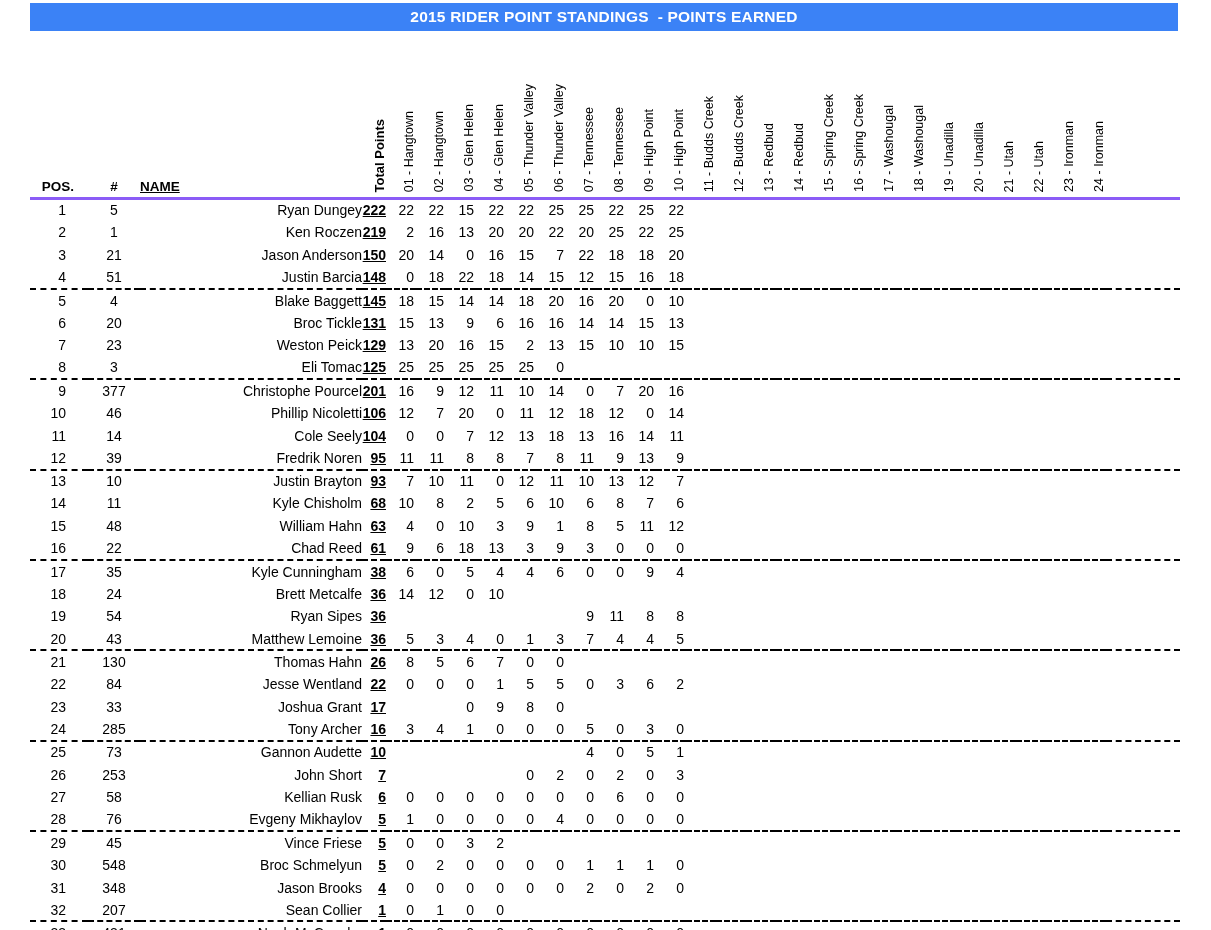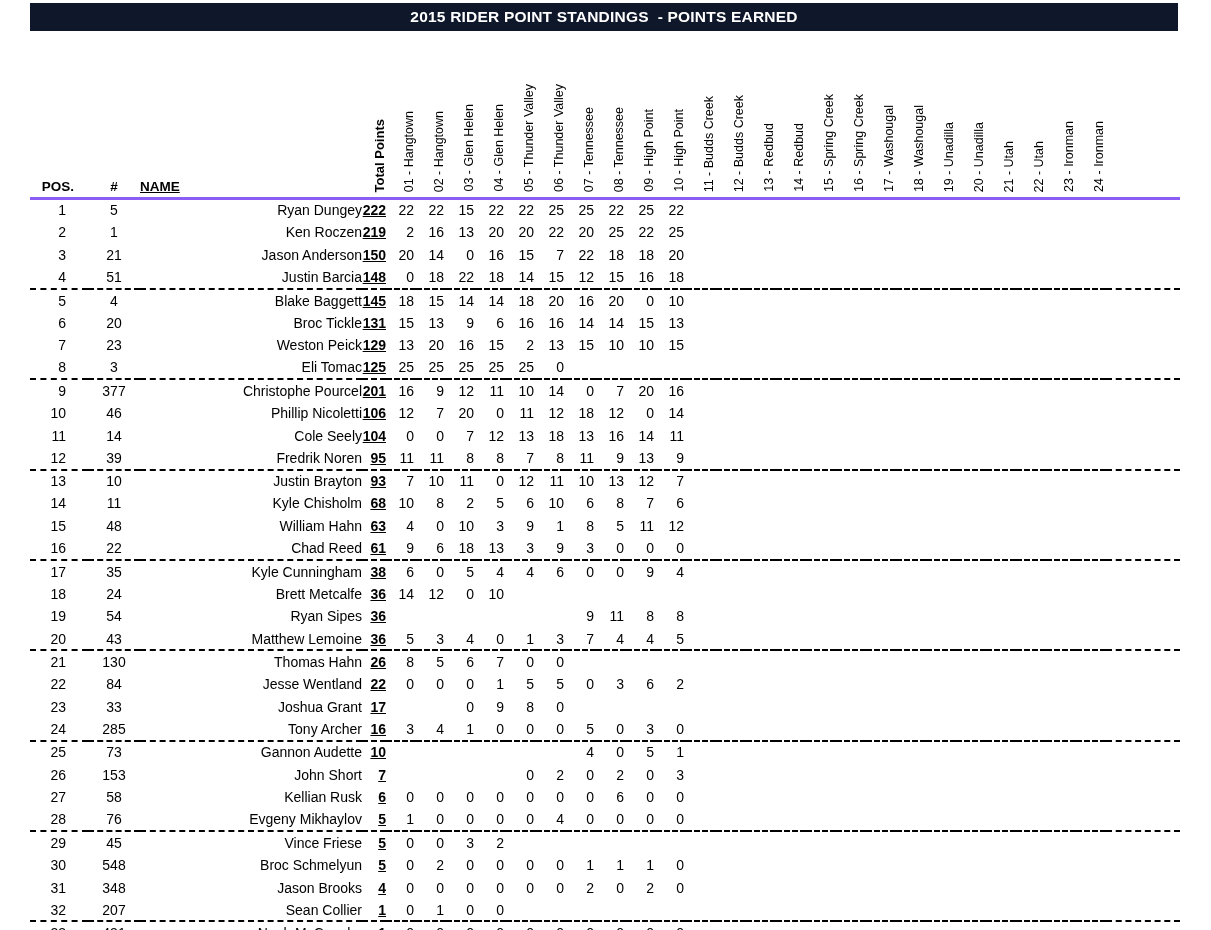--- a/index.html
+++ b/index.html
@@ -4,21 +4,21 @@
 <style>
   * { box-sizing: border-box; }
   html, body { margin: 0; padding: 0; }
   body {
     width: 1211px; height: 930px; overflow: hidden;
     background: #ffffff; color: #000000;
     font-family: "Liberation Sans", "DejaVu Sans", sans-serif;
   }
   .title-bar {
     position: absolute; left: 30px; top: 3px; width: 1148px; height: 28px;
-    background: #0f172a; color: #ffffff;
+    background: #3b82f6; color: #ffffff;
     display: flex; align-items: center; justify-content: center;
     font-weight: bold; font-size: 15.5px; white-space: pre; letter-spacing: 0.2px;
   }
   table.standings {
     position: absolute; left: 30px; top: 84px;
     border-collapse: collapse; table-layout: fixed; width: 1150px;
   }
   th, td { padding: 0; }
   thead th {
     border-bottom: 3px solid #8b5cf6; height: 112px;
@@ -866,21 +866,21 @@
         <td class="score-td"></td>
         <td class="score-td"></td>
         <td class="score-td"></td>
         <td class="score-td"></td>
         <td class="score-td"></td>
         <td class="score-td"></td>
         <td class="filler-td"></td>
       </tr>
       <tr>
         <td class="pos-td">26</td>
-        <td class="num-td">153</td>
+        <td class="num-td">253</td>
         <td class="name-td">John Short</td>
         <td class="total-td">7</td>
         <td class="score-td"></td>
         <td class="score-td"></td>
         <td class="score-td"></td>
         <td class="score-td"></td>
         <td class="score-td">0</td>
         <td class="score-td">2</td>
         <td class="score-td">0</td>
         <td class="score-td">2</td>

